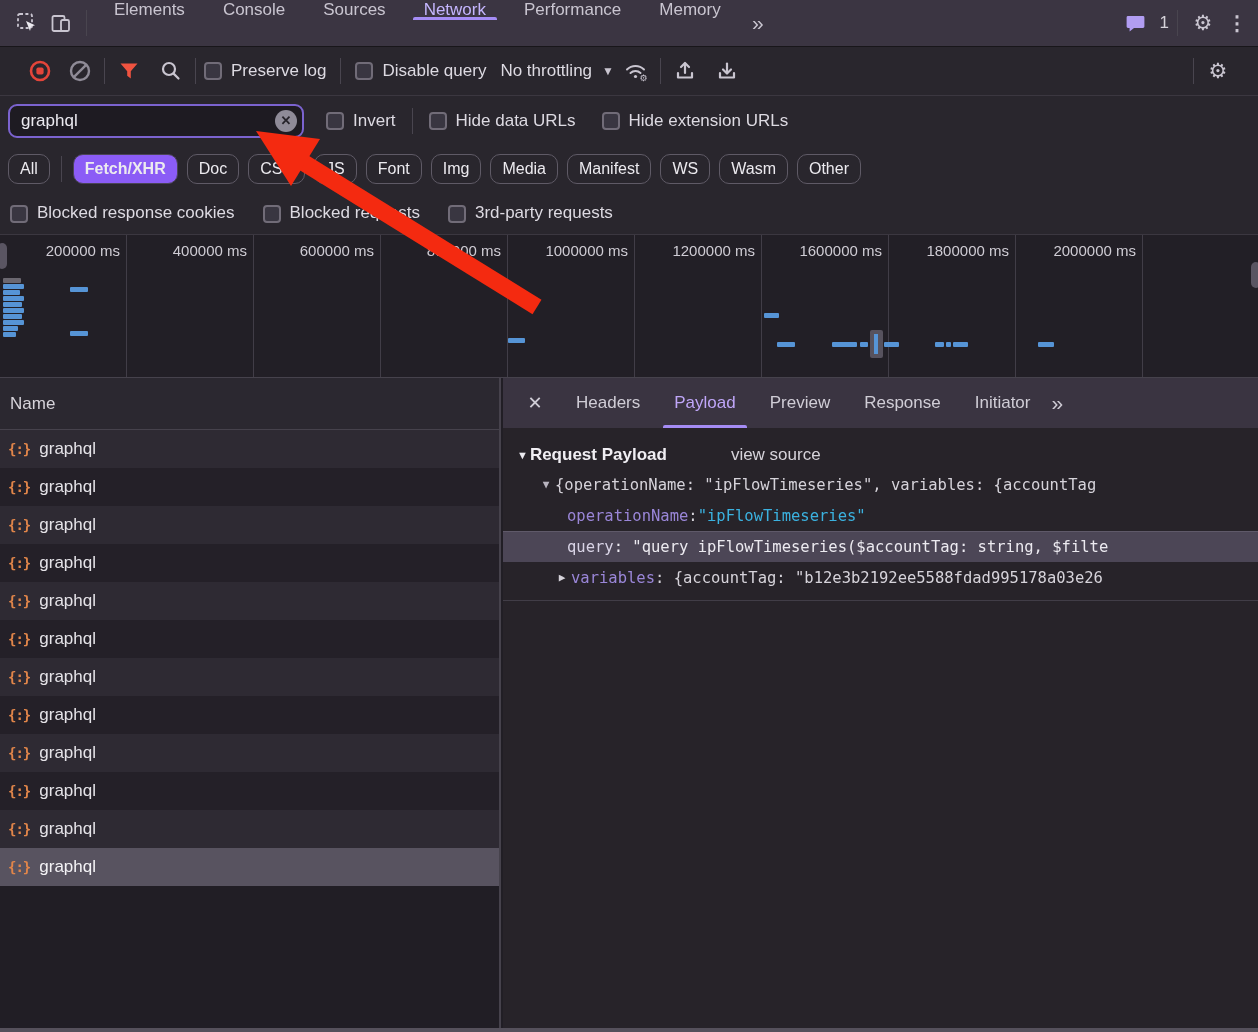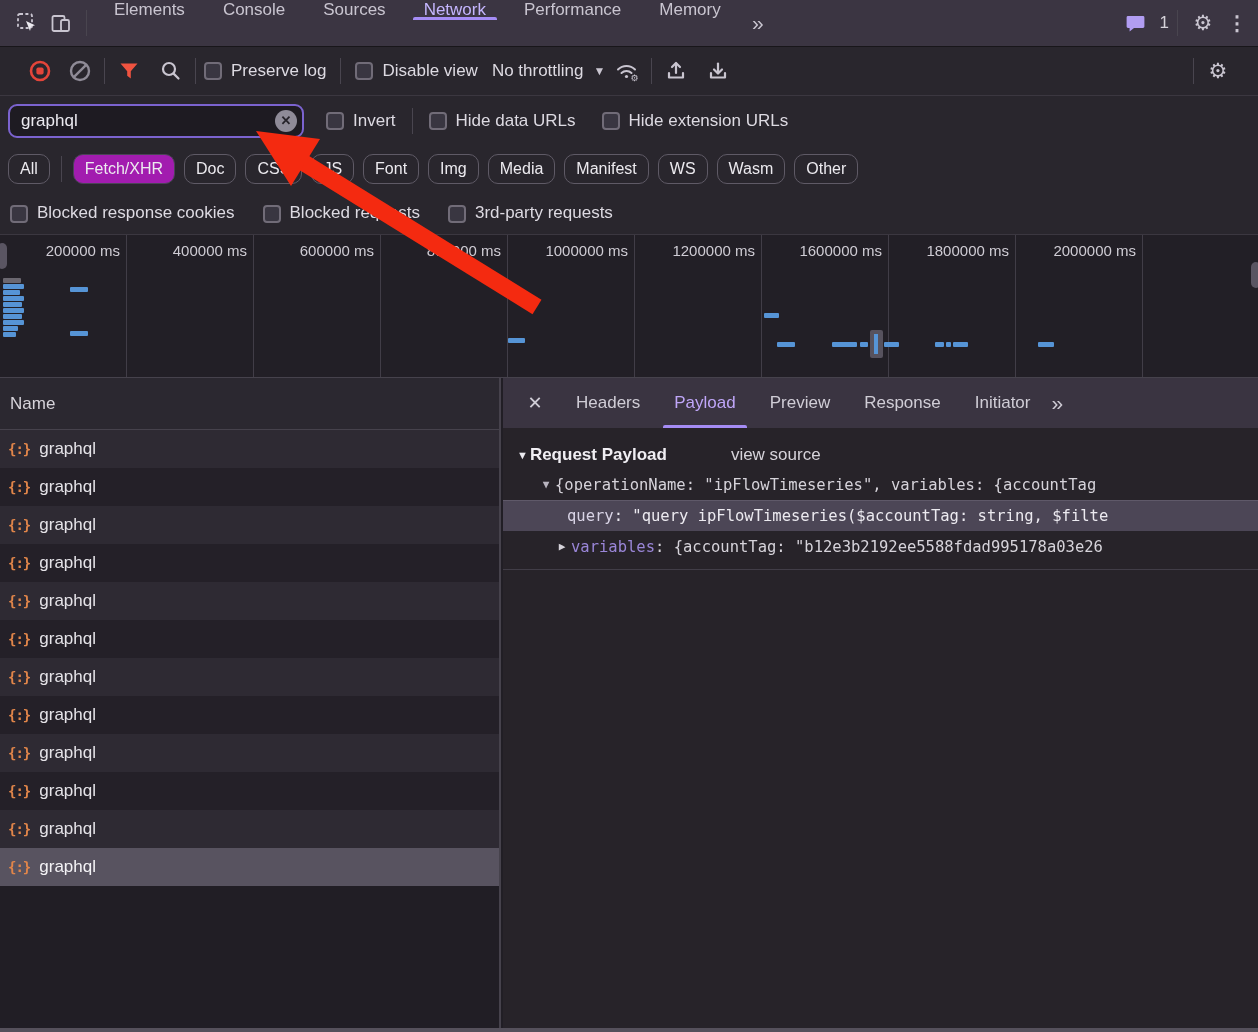--- a/index.html
+++ b/index.html
@@ -39,21 +39,21 @@
                    color:#eceaf0;font-size:17px;padding:0 36px 0 11px;outline:none;
                    font-family:"Liberation Sans",sans-serif;}
   .clearbtn{position:absolute;right:7px;top:6px;width:22px;height:22px;border-radius:50%;background:#8f8b98;
             color:#26232a;font-size:13px;font-weight:bold;display:flex;align-items:center;justify-content:center;}
 
   
   .chiprow{position:absolute;top:145px;left:0;right:0;height:47px;display:flex;align-items:center;
            background:#29262d;padding:0 8px;gap:9px;}
   .chip{border:1.5px solid #5f5a66;border-radius:10px;padding:5px 11px;font-size:16px;color:#eceaef;
         white-space:nowrap;flex:0 0 auto;}
-  .chip.selected{background:#a21caf;border-color:#4b4457;}
+  .chip.selected{background:#8b5cf6;border-color:#4b4457;font-weight:bold;}
 
   
   .blockedrow{position:absolute;top:192px;left:0;right:0;height:43px;display:flex;align-items:center;
               background:#29262d;padding:0 10px;font-size:17px;gap:28px;border-bottom:1px solid #3b3740;}
   .bitem{display:flex;align-items:flex-end;}
 
   
   .overview{position:absolute;top:235px;left:0;right:0;height:143px;background:#221f26;
             border-bottom:1px solid #46424c;overflow:hidden;}
   .ovcols{position:absolute;top:0;left:0;height:100%;display:flex;}
@@ -170,21 +170,21 @@
       <svg width="24" height="24" viewBox="0 0 24 24">
           <circle cx="10" cy="10" r="6" fill="none" stroke="#c9c5d0" stroke-width="2.2"></circle>
           <line x1="14.6" y1="14.6" x2="19.5" y2="19.5" stroke="#c9c5d0" stroke-width="2.2" stroke-linecap="round"></line>
         </svg>
     </span>
     <div class="vsep"></div>
     <span class="cb"></span>
     <span class="cblabel">Preserve log</span>
     <div class="vsep" style="margin:0 14px;"></div>
     <span class="cb"></span>
-    <span class="cblabel">Disable view</span>
+    <span class="cblabel">Disable query</span>
     <div class="ddl">
       <span>No throttling</span>
       <span class="caret">▼</span>
     </div>
     <span class="tbicon">
       <svg width="26" height="24" viewBox="0 0 26 24">
           <path d="M4 10.5a12 12 0 0 1 17 0" fill="none" stroke="#c9c5d0" stroke-width="2" stroke-linecap="round"></path>
           <path d="M7.5 14a7.2 7.2 0 0 1 10 0" fill="none" stroke="#c9c5d0" stroke-width="2" stroke-linecap="round"></path>
           <circle cx="12.5" cy="17.5" r="1.6" fill="#c9c5d0"></circle>
           <text x="16.5" y="21.5" font-size="9" fill="#c9c5d0">⚙</text>
@@ -370,20 +370,25 @@
     <div class="payload">
       <div class="rp-head">
         <span class="rp-tri">▼</span>
         <span class="rp-title">Request Payload</span>
         <span class="rp-src">view source</span>
       </div>
       <div class="pl-line mono ind1">
         <span class="pl-tri">▼</span>
         <span class="plain">{operationName: "ipFlowTimeseries", variables: {accountTag</span>
       </div>
+      <div class="pl-line mono ind2">
+        <span class="k">operationName</span>
+          <span class="plain">: </span>
+          <span class="s">"ipFlowTimeseries"</span>
+      </div>
       <div class="pl-line mono ind2 qline">
         <span class="k2">query</span>
           <span>: "query ipFlowTimeseries($accountTag: string, $filte</span>
       </div>
       <div class="pl-line mono" style="padding-left:50px;">
         <span class="pl-tri" style="color:#d6d3da;">▶</span>
         <span class="k">variables</span>
           <span class="plain">: {accountTag: "b12e3b2192ee5588fdad995178a03e26</span>
       </div>
       <div class="pl-divider"></div>

